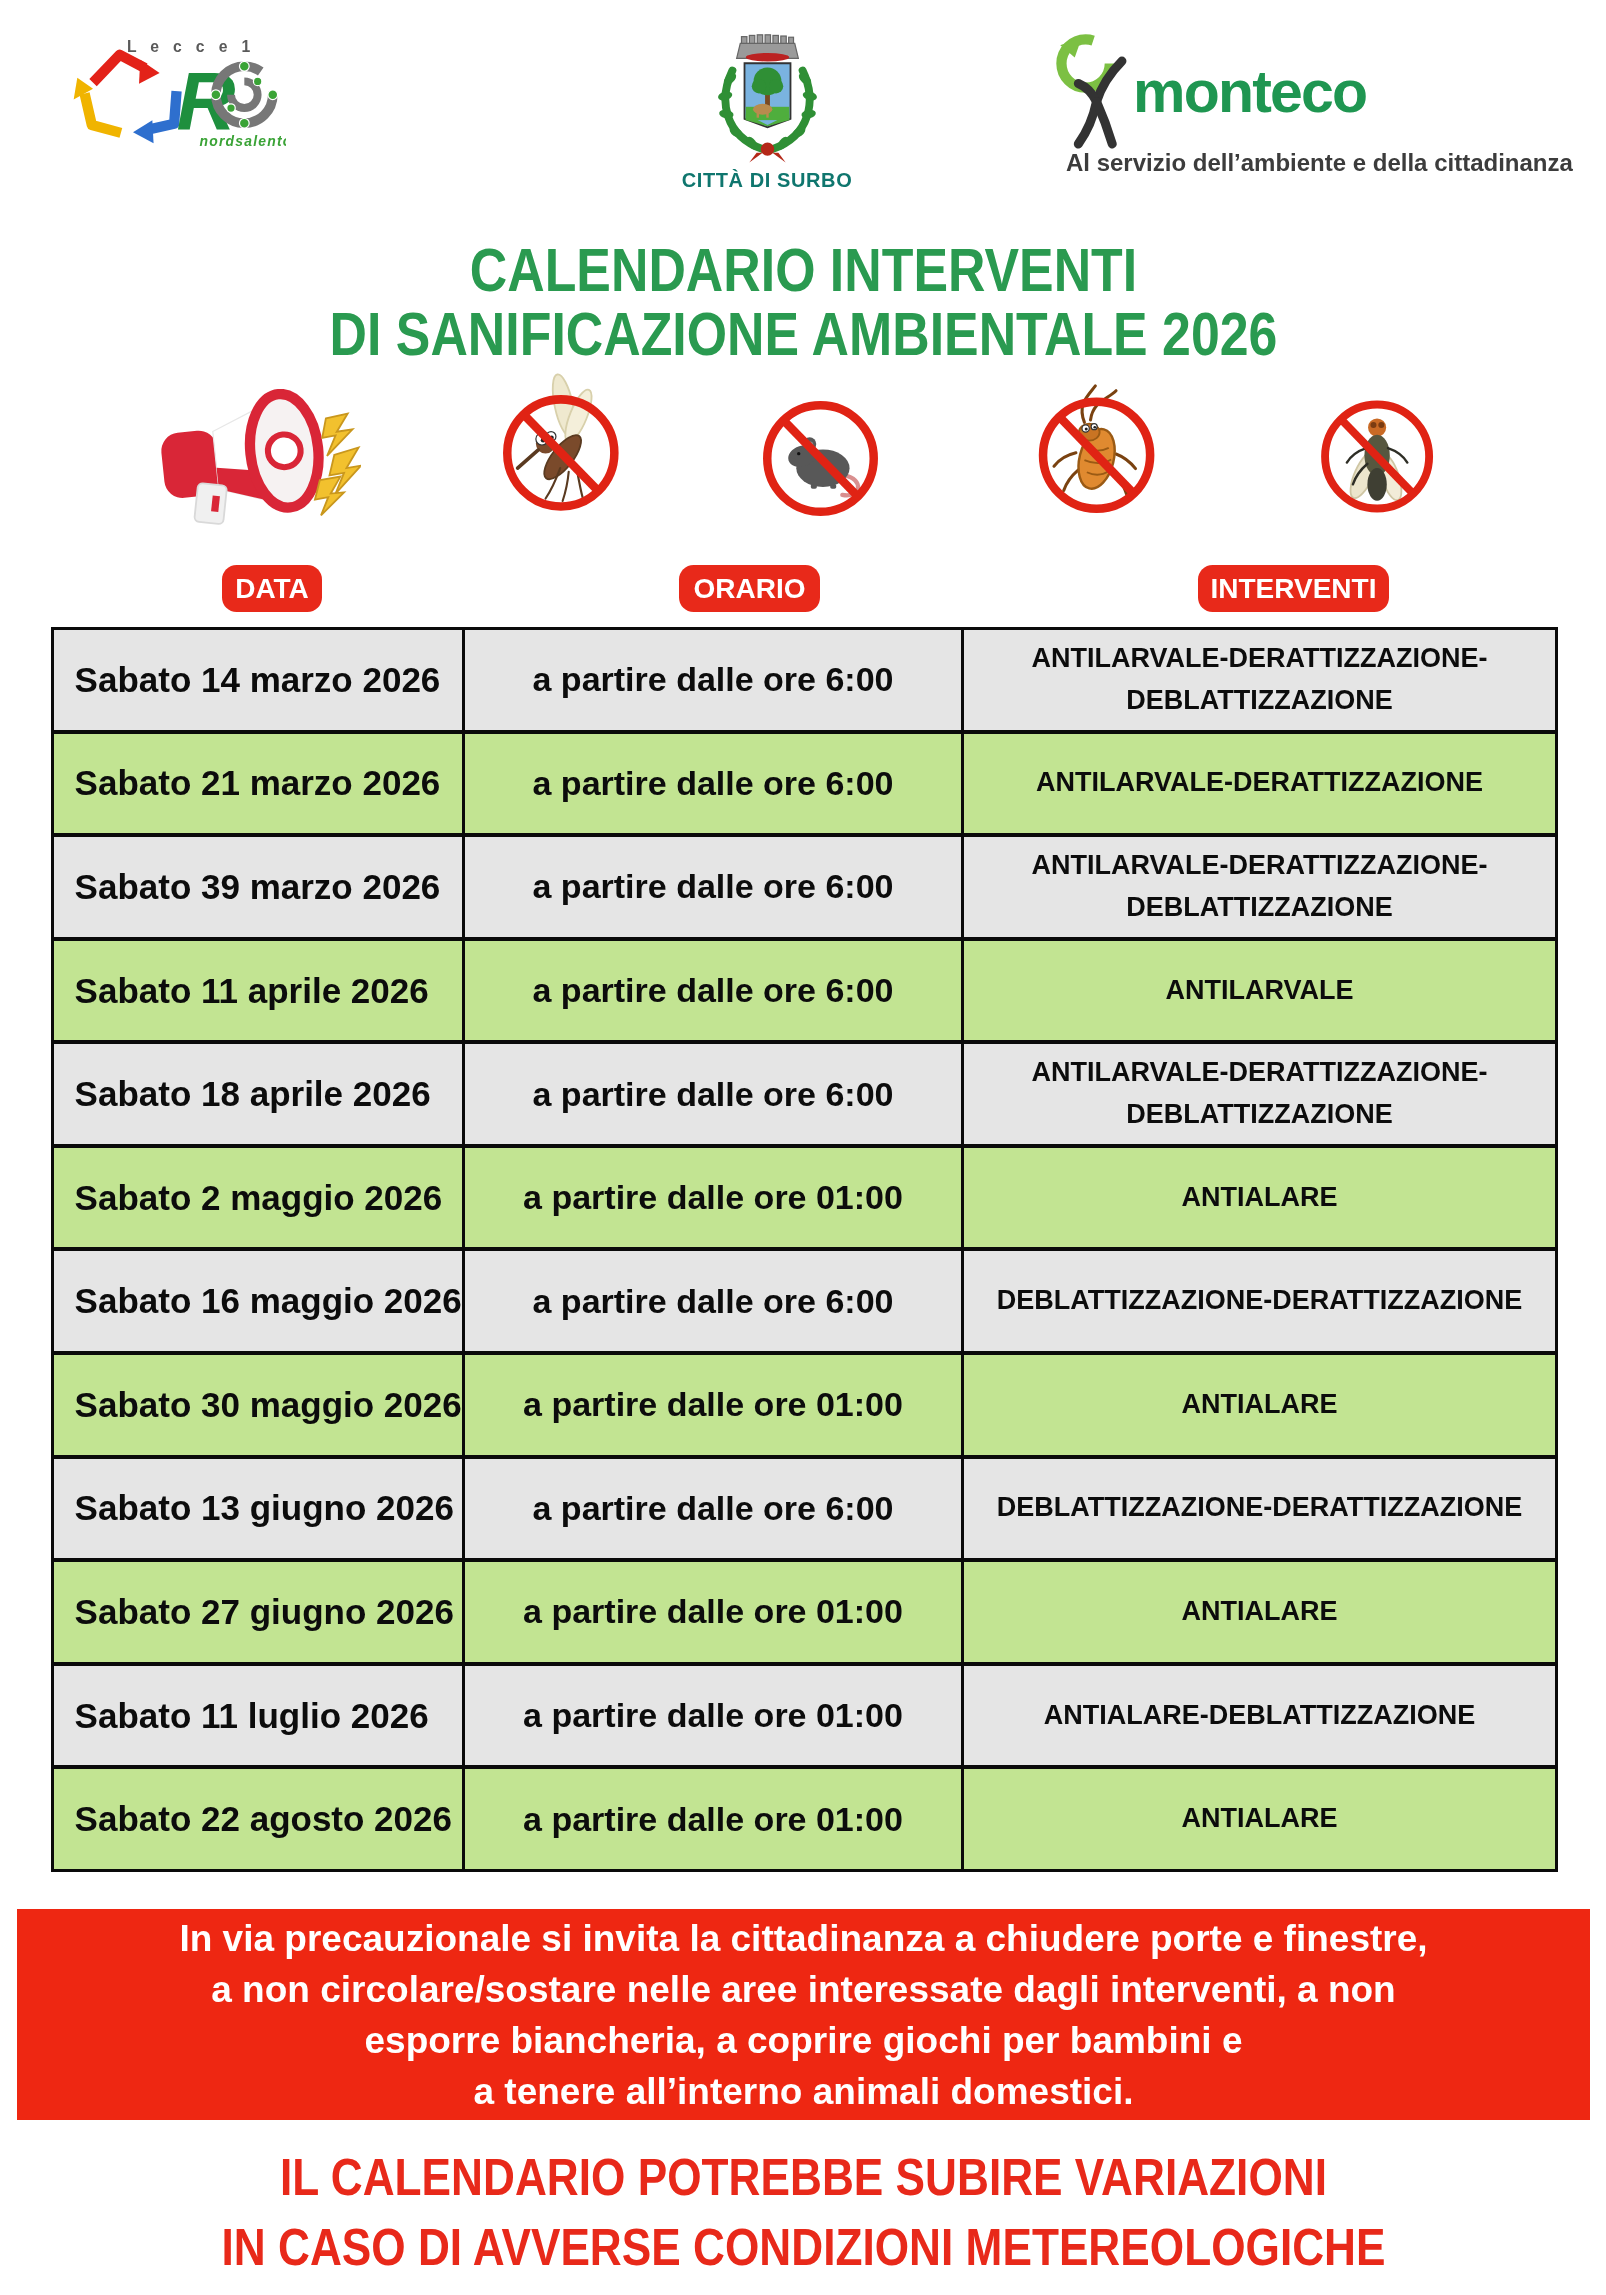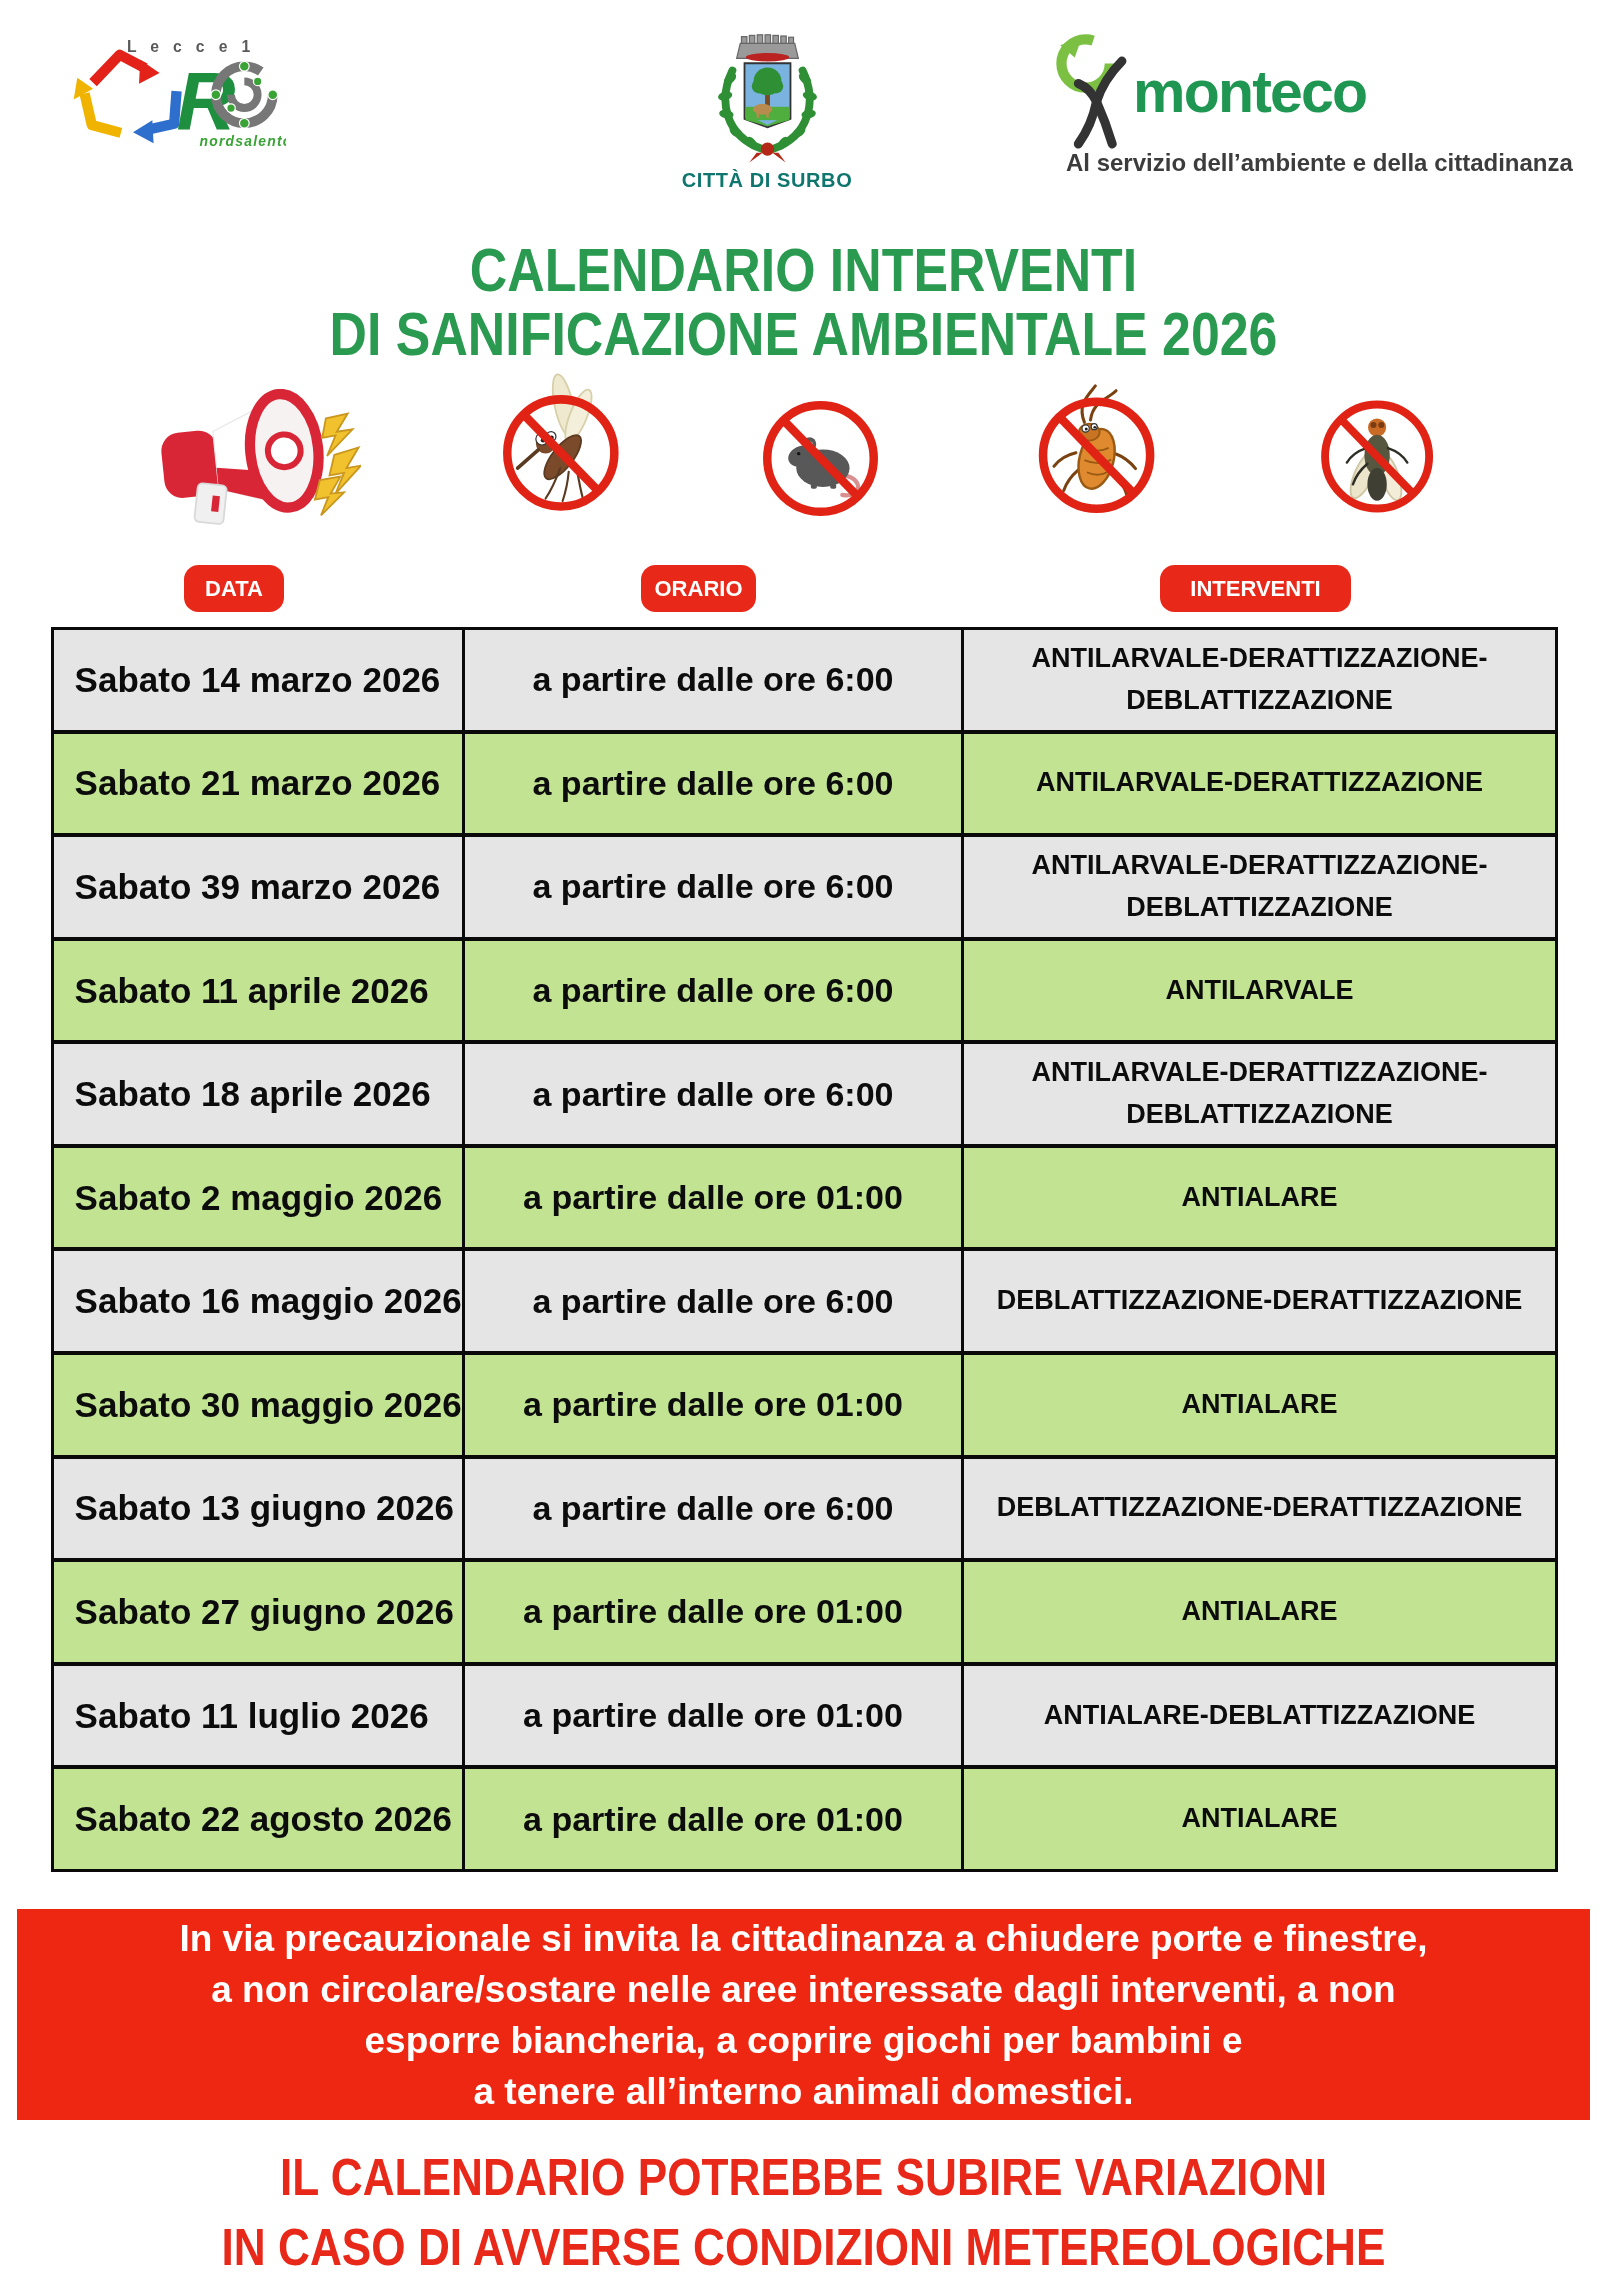--- a/index.html
+++ b/index.html
@@ -30,24 +30,24 @@
   .icon { position:absolute; }
   #icon-megaphone { left:155px; top:389px; }
   #icon-mosquito  { left:492px;  top:372px; }
   #icon-rat       { left:760px; top:398px; }
   #icon-roach     { left:1032px; top:381px; }
   #icon-fly       { left:1319px; top:396px; }
 
   
   .pill {
     position:absolute; top:565px; height:47px; background:#e8291a; border-radius:14.6px;
-    color:#ffffff; font-weight:bold; font-size:22px; display:flex; align-items:center; justify-content:center;
+    color:#ffffff; font-weight:bold; font-size:28px; display:flex; align-items:center; justify-content:center;margin-left:38px;
   }
   #pill-data { left:184px; width:100px; }
-  #pill-orario { left:641px; width:115px; }
+  #pill-orario { left:641px; width:141px; }
   #pill-interventi { left:1160px; width:191px; }
 
   
   .cal-table {
     position:absolute; left:51px; top:627px; width:1507px; height:1245px;
     border:3.6px solid #0a0a0a; display:flex; flex-direction:column; background:#e5e5e5;
   }
   .trow { flex:1; display:grid; grid-template-columns:411px 499px 1fr; border-bottom:4.3px solid #0a0a0a; }
   .trow:last-child { border-bottom:none; }
   .trow.green { background:#c2e492; }

